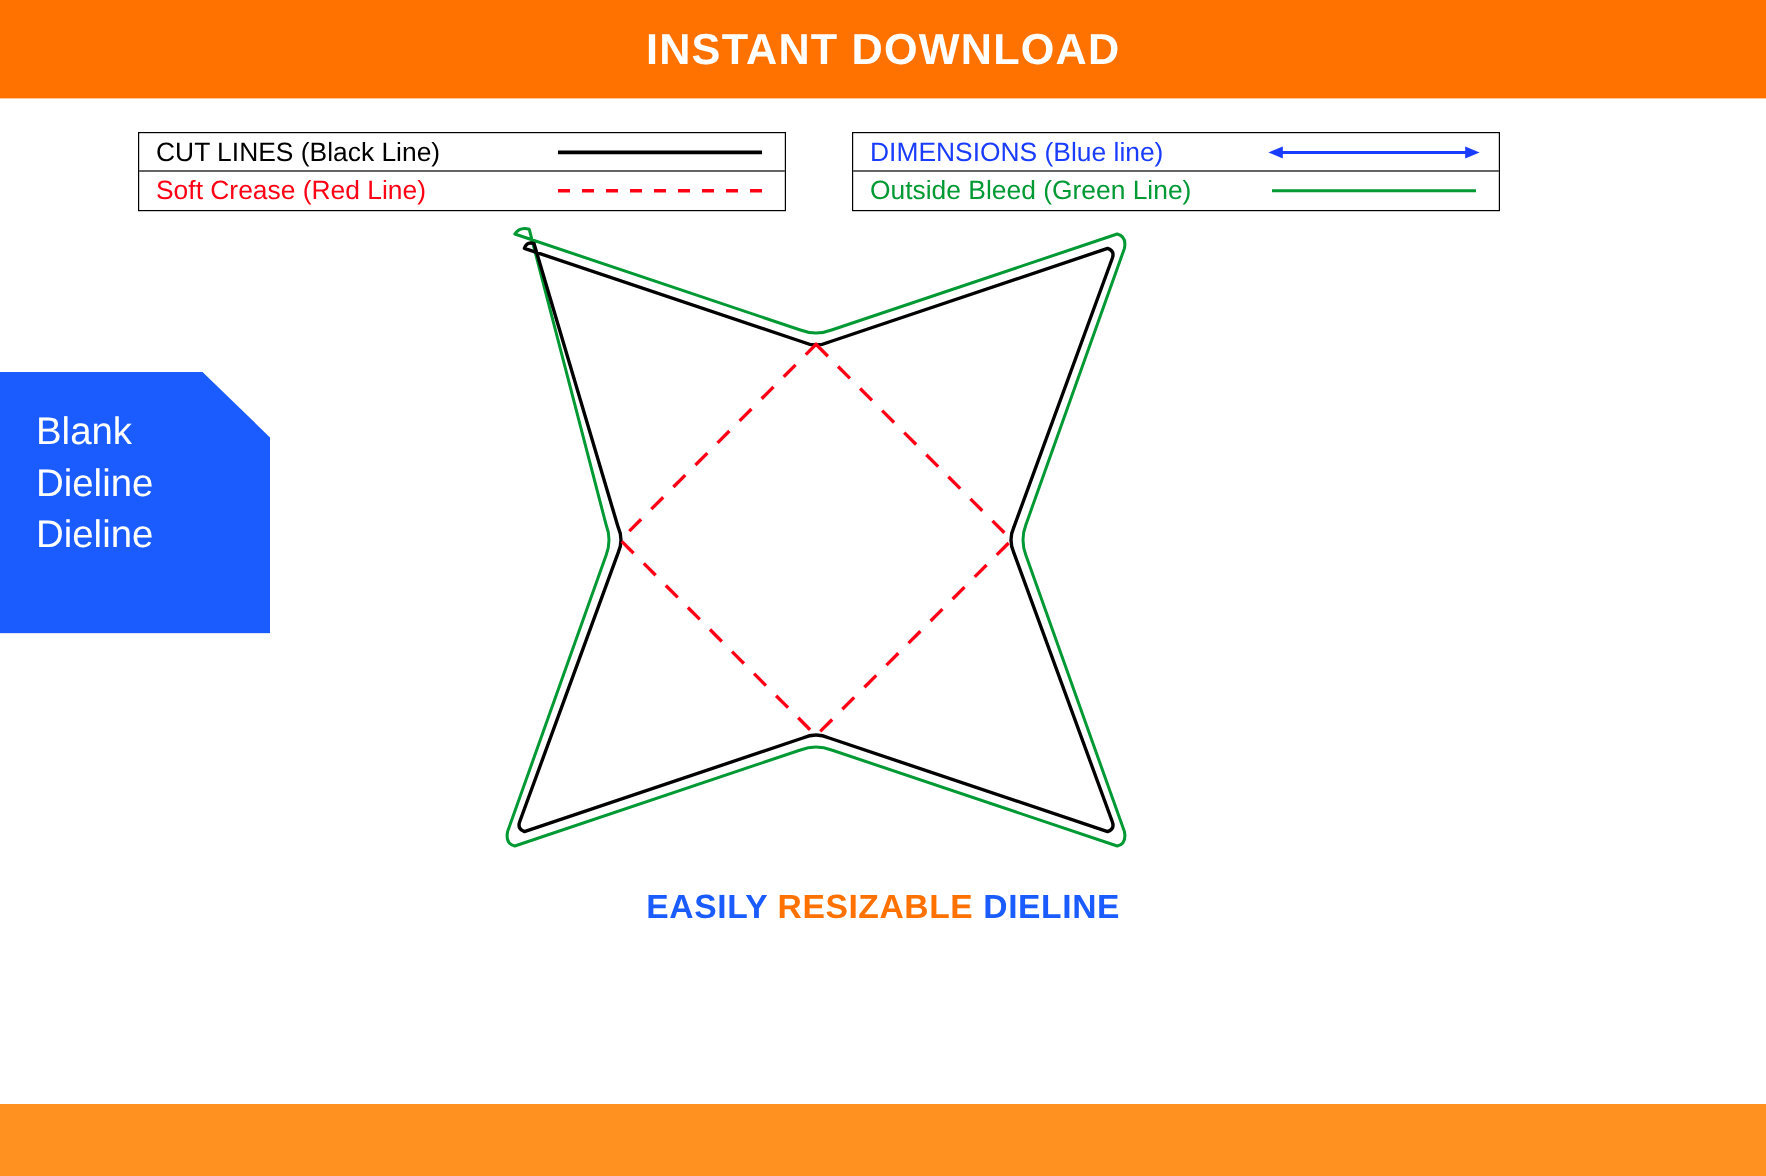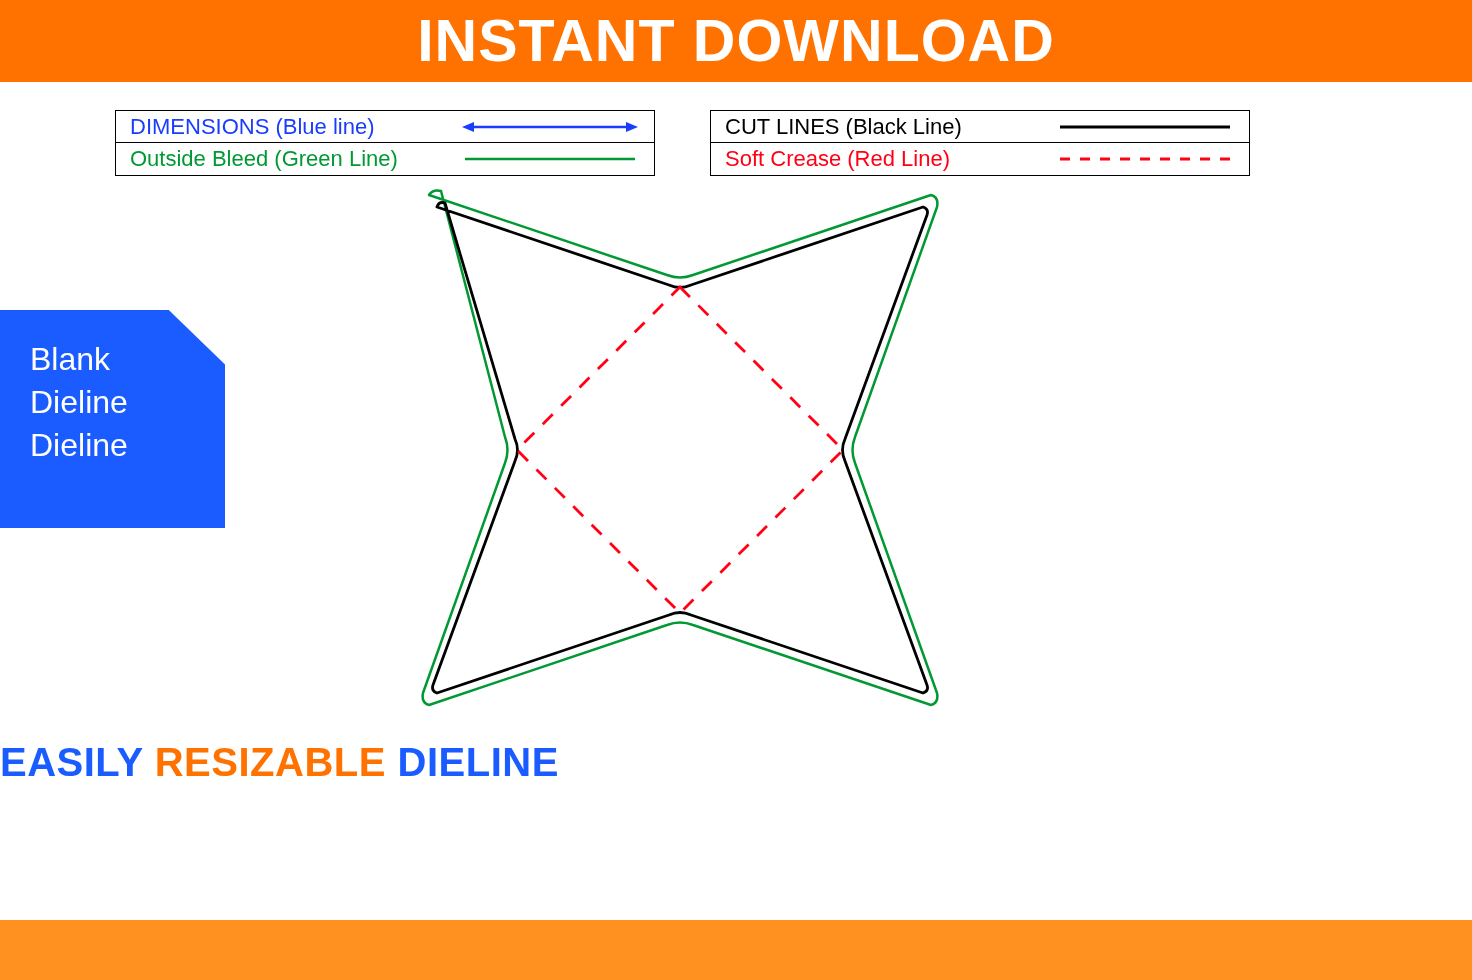--- a/index.html
+++ b/index.html
@@ -14,21 +14,21 @@
   .top-banner {
     width: 100%;
     height: 82px;
     background: #ff7200;
     display: flex;
     align-items: center;
     justify-content: center;
   }
   .top-banner-text {
     color: #fff;
-    font-size: 59px;
+    font-size: 36px;
     font-weight: 600;
     letter-spacing: 1px;
   }
   .bottom-banner {
     position: absolute;
     bottom: 0;
     left: 0;
     width: 100%;
     height: 60px;
     background: #ff9120;
@@ -81,21 +81,22 @@
     position: absolute;
     top: 185px;
     left: 415px;
     width: 530px;
     height: 530px;
   }
   .tagline {
     position: absolute;
     top: 740px;
     width: 100%;
-    font-size: 40px;
+    text-align: center;
+    font-size: 28px;
     font-weight: 700;
     letter-spacing: 0.5px;
   }
   .tagline .w1 { color: #1a5cff; }
   .tagline .w2 { color: #ff7200; }
   .tagline .w3 { color: #1a5cff; }
   .c-black { color: #000; }
   .c-red { color: #ff0015; }
   .c-blue { color: #1a3cff; }
   .c-green { color: #009933; }
@@ -103,52 +104,52 @@
 </head>
 <body>
 
 <div class="top-banner">
   <div class="top-banner-text">INSTANT DOWNLOAD</div>
 </div>
 
 <div class="legend-container">
   <div class="legend-box">
     <div class="legend-row">
+      <div class="legend-label c-black">CUT LINES (Black Line)</div>
+      <div class="legend-symbol">
+        <svg width="180" height="20">
+            <line x1="5" y1="10" x2="175" y2="10" stroke="#000" stroke-width="3"></line>
+          </svg>
+      </div>
+    </div>
+    <div class="legend-row">
+      <div class="legend-label c-red">Soft Crease (Red Line)</div>
+      <div class="legend-symbol">
+        <svg width="180" height="20">
+            <line x1="5" y1="10" x2="175" y2="10" stroke="#ff0015" stroke-width="3" stroke-dasharray="10,10"></line>
+          </svg>
+      </div>
+    </div>
+  </div>
+  <div class="legend-box">
+    <div class="legend-row">
       <div class="legend-label c-blue">DIMENSIONS (Blue line)</div>
       <div class="legend-symbol">
         <svg width="180" height="20">
           <line x1="10" y1="10" x2="170" y2="10" stroke="#1a3cff" stroke-width="2.5"></line>
           <polygon points="2,10 14,5 14,15" fill="#1a3cff"></polygon>
           <polygon points="178,10 166,5 166,15" fill="#1a3cff"></polygon>
         </svg>
       </div>
     </div>
     <div class="legend-row">
       <div class="legend-label c-green">Outside Bleed (Green Line)</div>
       <div class="legend-symbol">
         <svg width="180" height="20">
             <line x1="5" y1="10" x2="175" y2="10" stroke="#009933" stroke-width="2.5"></line>
-          </svg>
-      </div>
-    </div>
-  </div>
-  <div class="legend-box">
-    <div class="legend-row">
-      <div class="legend-label c-black">CUT LINES (Black Line)</div>
-      <div class="legend-symbol">
-        <svg width="180" height="20">
-            <line x1="5" y1="10" x2="175" y2="10" stroke="#000" stroke-width="3"></line>
-          </svg>
-      </div>
-    </div>
-    <div class="legend-row">
-      <div class="legend-label c-red">Soft Crease (Red Line)</div>
-      <div class="legend-symbol">
-        <svg width="180" height="20">
-            <line x1="5" y1="10" x2="175" y2="10" stroke="#ff0015" stroke-width="3" stroke-dasharray="10,10"></line>
           </svg>
       </div>
     </div>
   </div>
 </div>
 
 <div class="badge">
   <div>Blank</div>
   <div>Dieline</div>
   <div>Dieline</div>

